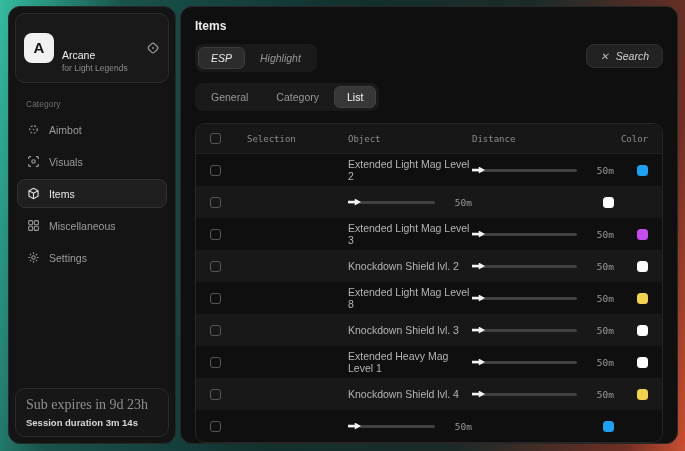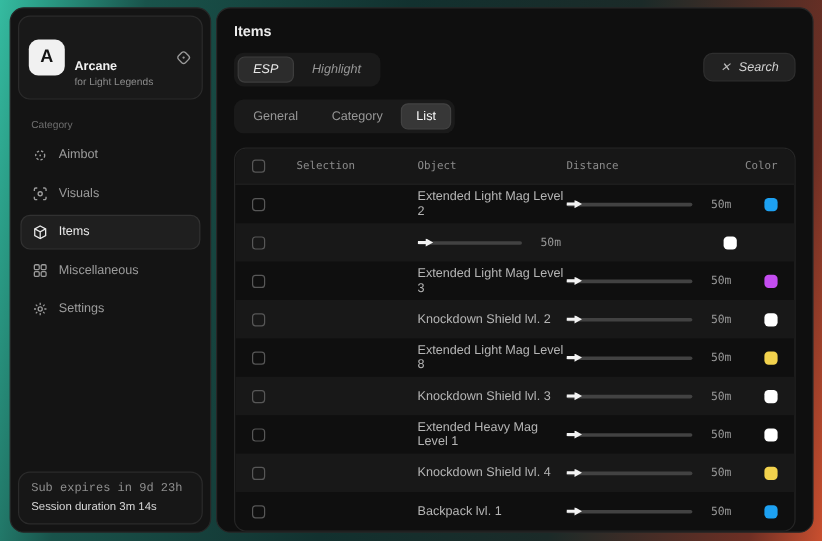--- a/index.html
+++ b/index.html
@@ -8,31 +8,31 @@
     font-family:"Liberation Sans", sans-serif;
     background:linear-gradient(100deg,#35bba0 0%,#2a9b85 5%,#19534b 16%,#12312f 45%,#1b2a28 70%,#6e2f24 92%,#c94f2f 100%);
     position:relative;
   }
   .panel { position:absolute; top:6px; height:438px; background:#141414; border:1px solid #272727; border-radius:12px; }
 
   
   .sidebar { left:8px; width:168px; display:flex; flex-direction:column; }
   .sidebar-header { margin:6px; border:1px solid #2b2b2b; background:#191919; border-radius:10px; padding:8px; display:flex; align-items:center; gap:8px; }
   .logo { width:30px; height:30px; background:#f1f1f1; color:#141414; border-radius:8px; display:flex; align-items:center; justify-content:center; font-weight:bold; font-size:15px; flex:none; }
-  .app-title { font-size:10.5px; font-weight:bold; color:#f0f0f0; line-height:1.3;margin-top:27px; }
+  .app-title { font-size:10.5px; font-weight:normal; color:#f0f0f0; line-height:1.3;margin-top:27px; }
   .app-sub { font-size:8.5px; color:#8c8c8c; line-height:1.3; }
   .header-icon { margin-left:auto; color:#9a9a9a; display:flex; }
   .category-label { margin:10px 0 3px 17px; font-size:8.5px; color:#6e6e6e; }
   .nav { padding:0 8px; }
-  .nav-item { display:flex; align-items:center; gap:9px; padding:7px 9px; margin-top:3px; border:1px solid transparent; border-radius:8px; color:#9c9c9c; font-size:10.5px; cursor:default; }
+  .nav-item { display:flex; align-items:flex-end; gap:9px; padding:7px 9px; margin-top:3px; border:1px solid transparent; border-radius:8px; color:#9c9c9c; font-size:10.5px; cursor:default; }
   .nav-item.active { background:#1f1f1f; border-color:#313131; color:#e9e9e9; }
   .nav-item .icon { display:flex; width:13px; height:13px; }
   .sidebar-footer { margin:6px; margin-top:auto; border:1px solid #2b2b2b; border-radius:10px; padding:8px 10px; background:#171717; }
-  .footer-line1 { font-family:Liberation Mono, monospace; font-size:10px; color:#8f8f8f; }
-  .footer-line2 { font-size:9.5px; color:#d8d8d8; margin-top:4px; }
+  .footer-line1 { font-family:Liberation Serif, serif; font-size:14px; color:#8f8f8f; }
+  .footer-line2 { font-size:9.5px; color:#d8d8d8; margin-top:4px;font-weight:bold; }
 
   
   .main { left:180px; width:498px; background:#0f0f0f; padding:12px 14px; }
   .main-title { font-size:12px; font-weight:bold; color:#ededed; }
   .mode-row { display:flex; align-items:flex-start; margin-top:11px;font-style:italic; }
   .pill-group { display:inline-flex; background:#1a1a1a; border-radius:8px; padding:3px; gap:2px; }
   .pill { padding:4px 12px; font-size:10.5px; color:#979797; border:1px solid transparent; border-radius:6px; white-space:nowrap; }
   .pill.active { background:#2c2c2c; border-color:#3d3d3d; color:#e8e8e8; }
   .tabs-row .pill.active { background:#373737; color:#fafafa; border-color:#424242; }
   .search-btn { margin-left:auto; display:flex; align-items:center; gap:7px; background:#222222; border:1px solid #2e2e2e; border-radius:8px; padding:5px 13px; font-size:10.5px; color:#d2d2d2; }
@@ -44,21 +44,21 @@
   .trow { display:grid; grid-template-columns:138px 1fr 142px 34px; align-items:center; height:32px; padding:0 14px; }
   .thead { height:30px; background:#171717; border-bottom:1px solid #212121; font-family:"DejaVu Sans Mono", monospace; font-size:9px; color:#8c8c8c; }
   .trow.alt { background:#181818; }
   .sel-cell { display:flex; align-items:center; gap:26px; }
   .checkbox { width:11px; height:11px; border:1.5px solid #575757; border-radius:3px; background:transparent; flex:none; }
   .obj-cell { font-size:10.5px; color:#b5b5b5; }
   .dist-cell { display:flex; align-items:center; gap:11px; }
   .slider-track { position:relative; flex:1; height:3px; background:#424242; border-radius:2px; }
   .slider-thumb { position:absolute; left:0; top:-2px; width:13px; height:7px; background:#f2f2f2;
     clip-path:polygon(0 32%, 52% 32%, 52% 0, 100% 50%, 52% 100%, 52% 68%, 0 68%); }
-  .dist-val { font-family:"DejaVu Sans Mono", monospace; font-size:9.5px; color:#979797; width:26px; text-align:center; flex:none; }
+  .dist-val { font-family:"DejaVu Sans Mono", monospace; font-size:9.5px; color:#979797; width:26px; text-align:right; flex:none; }
   .swatch { width:11px; height:11px; border-radius:3.5px; justify-self:end; }
   .col-color { justify-self:end; }
 </style>
 </head>
 <body>
 
 <div class="panel sidebar">
   <div class="sidebar-header">
     <div class="logo">A</div>
     <div>
@@ -261,21 +261,20 @@
               <div class="slider-thumb"></div>
             </div>
             <span class="dist-val">50m</span>
           </div>
           <div class="swatch" style="background: rgb(242, 210, 77);"></div>
         </div>
         <div class="trow">
           <div class="sel-cell">
             <div class="checkbox"></div>
           </div>
-          <div class="obj-cell">Backpack lvl. 1</div>
           <div class="dist-cell">
             <div class="slider-track">
               <div class="slider-thumb"></div>
             </div>
             <span class="dist-val">50m</span>
           </div>
           <div class="swatch" style="background: rgb(29, 161, 242);"></div>
         </div>
       </div>
   </div>

